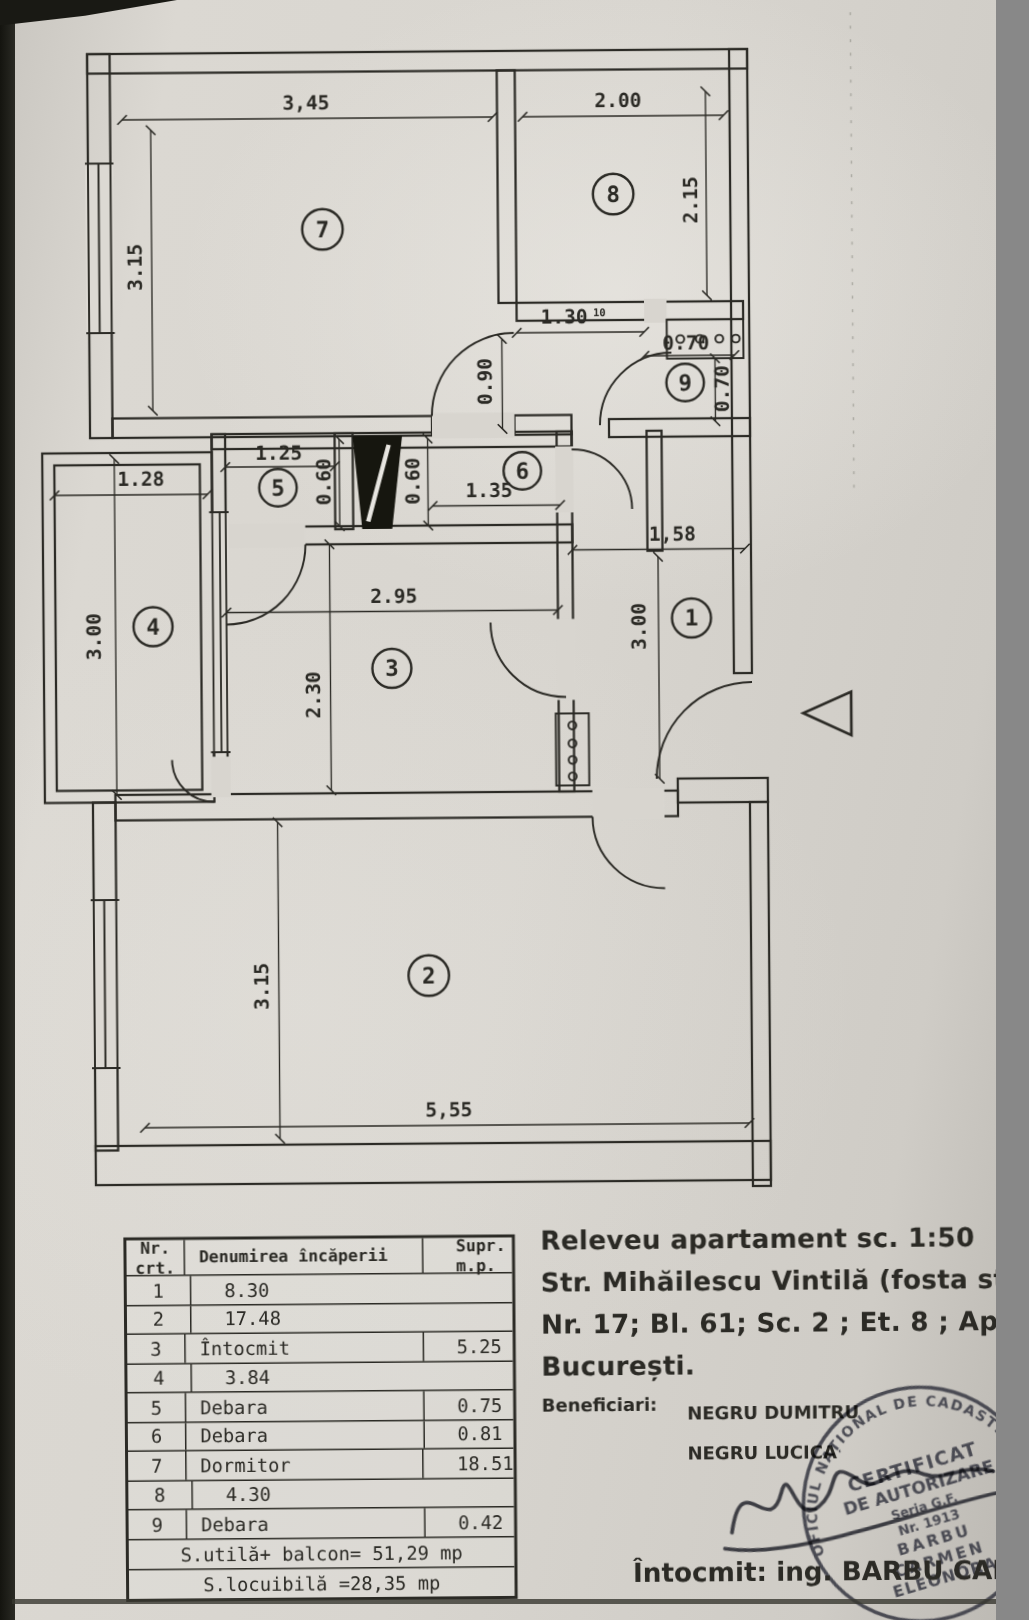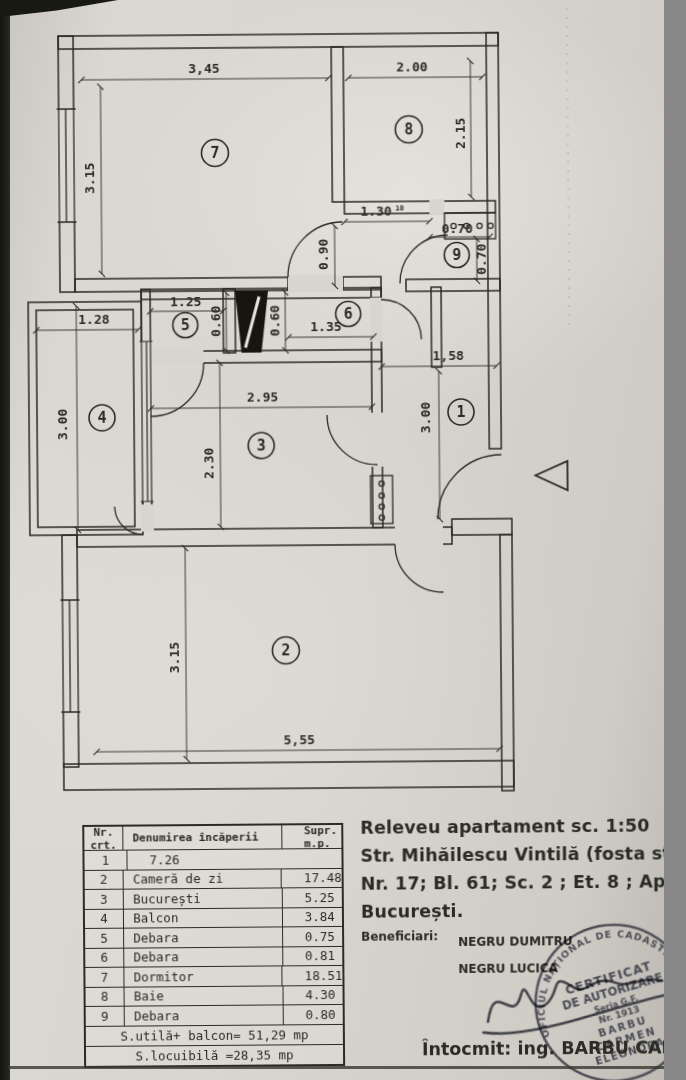--- a/index.html
+++ b/index.html
@@ -223,61 +223,58 @@
     </svg>
 
     <div class="area-table">
       <div class="t-row t-head">
         <div class="c1">Nr. crt.</div>
         <div class="c2">Denumirea  încăperii</div>
         <div class="c3">Supr. m.p.</div>
       </div>
       <div class="t-row t-body">
           <div class="c1">1</div>
-          <div class="c3">7.26</div>
+          <div class="c3">8.30</div>
         </div>
       <div class="t-row t-body">
           <div class="c1">2</div>
-          <div class="c2">Cameră de  zi</div>
           <div class="c3">17.48</div>
         </div>
       <div class="t-row t-body">
           <div class="c1">3</div>
-          <div class="c2">București</div>
+          <div class="c2">Întocmit</div>
           <div class="c3">5.25</div>
         </div>
       <div class="t-row t-body">
           <div class="c1">4</div>
-          <div class="c2">Balcon</div>
           <div class="c3">3.84</div>
         </div>
       <div class="t-row t-body">
           <div class="c1">5</div>
           <div class="c2">Debara</div>
           <div class="c3">0.75</div>
         </div>
       <div class="t-row t-body">
           <div class="c1">6</div>
           <div class="c2">Debara</div>
           <div class="c3">0.81</div>
         </div>
       <div class="t-row t-body">
           <div class="c1">7</div>
           <div class="c2">Dormitor</div>
           <div class="c3">18.51</div>
         </div>
       <div class="t-row t-body">
           <div class="c1">8</div>
-          <div class="c2">Baie</div>
           <div class="c3">4.30</div>
         </div>
       <div class="t-row t-body">
           <div class="c1">9</div>
           <div class="c2">Debara</div>
-          <div class="c3">0.80</div>
+          <div class="c3">0.42</div>
         </div>
       <div class="t-total">S.utilă+ balcon= 51,29 mp</div>
       <div class="t-total">S.locuibilă =28,35 mp</div>
     </div>
 
     <div class="info">
       <div>Releveu apartament  sc. 1:50</div>
       <div>Str. Mihăilescu Vintilă (fosta str.Furnirului )</div>
       <div>Nr. 17; Bl. 61; Sc. 2 ; Et. 8 ; Ap. 105 ; sector 6,</div>
       <div>București.</div>

